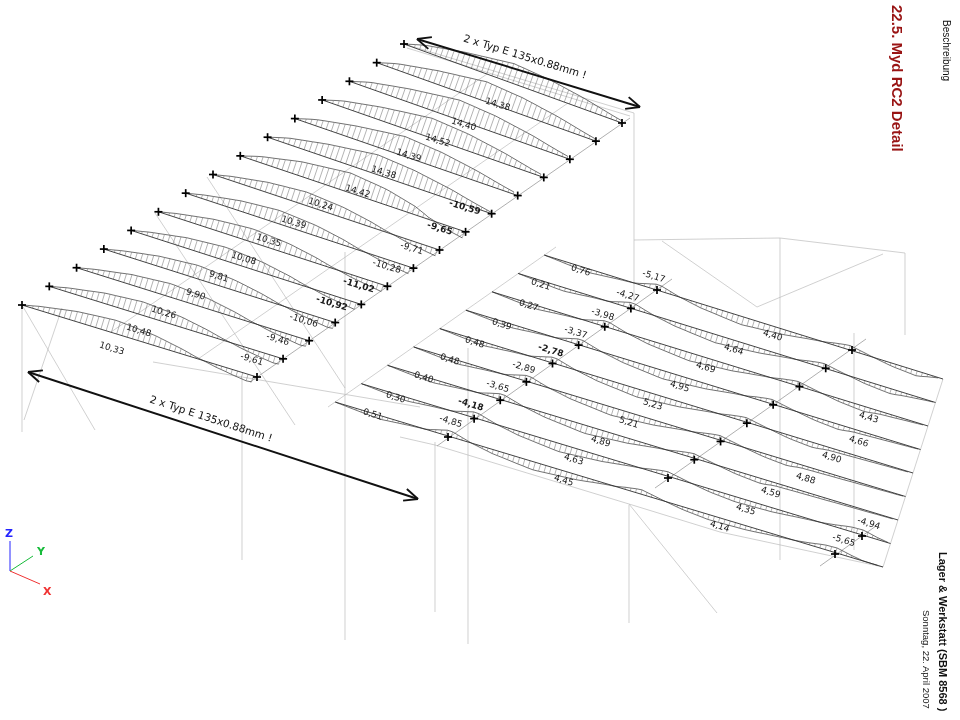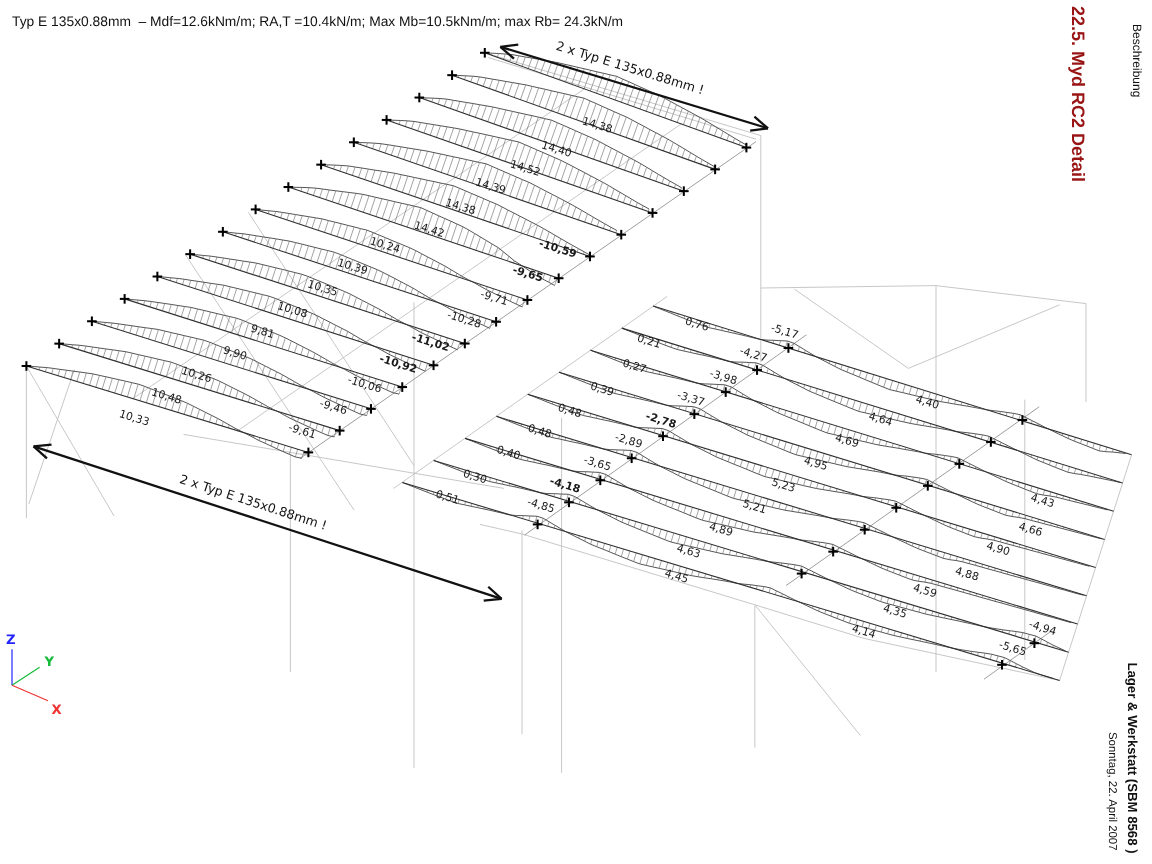--- a/index.html
+++ b/index.html
@@ -21,21 +21,20 @@
   .lbl{font:9px "DejaVu Sans",sans-serif;fill:#1a1a1a;text-anchor:middle}
   .lbl.b{font-weight:bold}
   .arrow{stroke:#111;stroke-width:1.9;fill:none}
   .albl{font:10.5px "DejaVu Sans",sans-serif;fill:#111;text-anchor:middle}
   .axl{font:11px "DejaVu Sans",sans-serif;font-weight:bold}
 </style>
 </head>
 <body>
 
 <div class="page">
-  <div class="hdr">Typ E 135x0.88mm  – Mdf=12.6kNm/m; RA,T =10.4kN/m; Max Mb=10.5kNm/m; max Rb= 24.3kN/m</div>
 
   <svg id="dwg" width="960" height="720" viewBox="0 0 960 720">
       <g>
         <line x1="404" y1="44" x2="634" y2="113" class="gray"></line>
         <line x1="407" y1="48" x2="630" y2="116" class="gray"></line>
         <line x1="634" y1="113" x2="634" y2="302" class="gray"></line>
         <line x1="556" y1="247" x2="328" y2="407" class="gray"></line>
         <line x1="111" y1="332" x2="487" y2="74" class="gray"></line>
         <line x1="198" y1="359" x2="568" y2="103" class="gray"></line>
         <line x1="242" y1="378" x2="242" y2="560" class="gray"></line>

